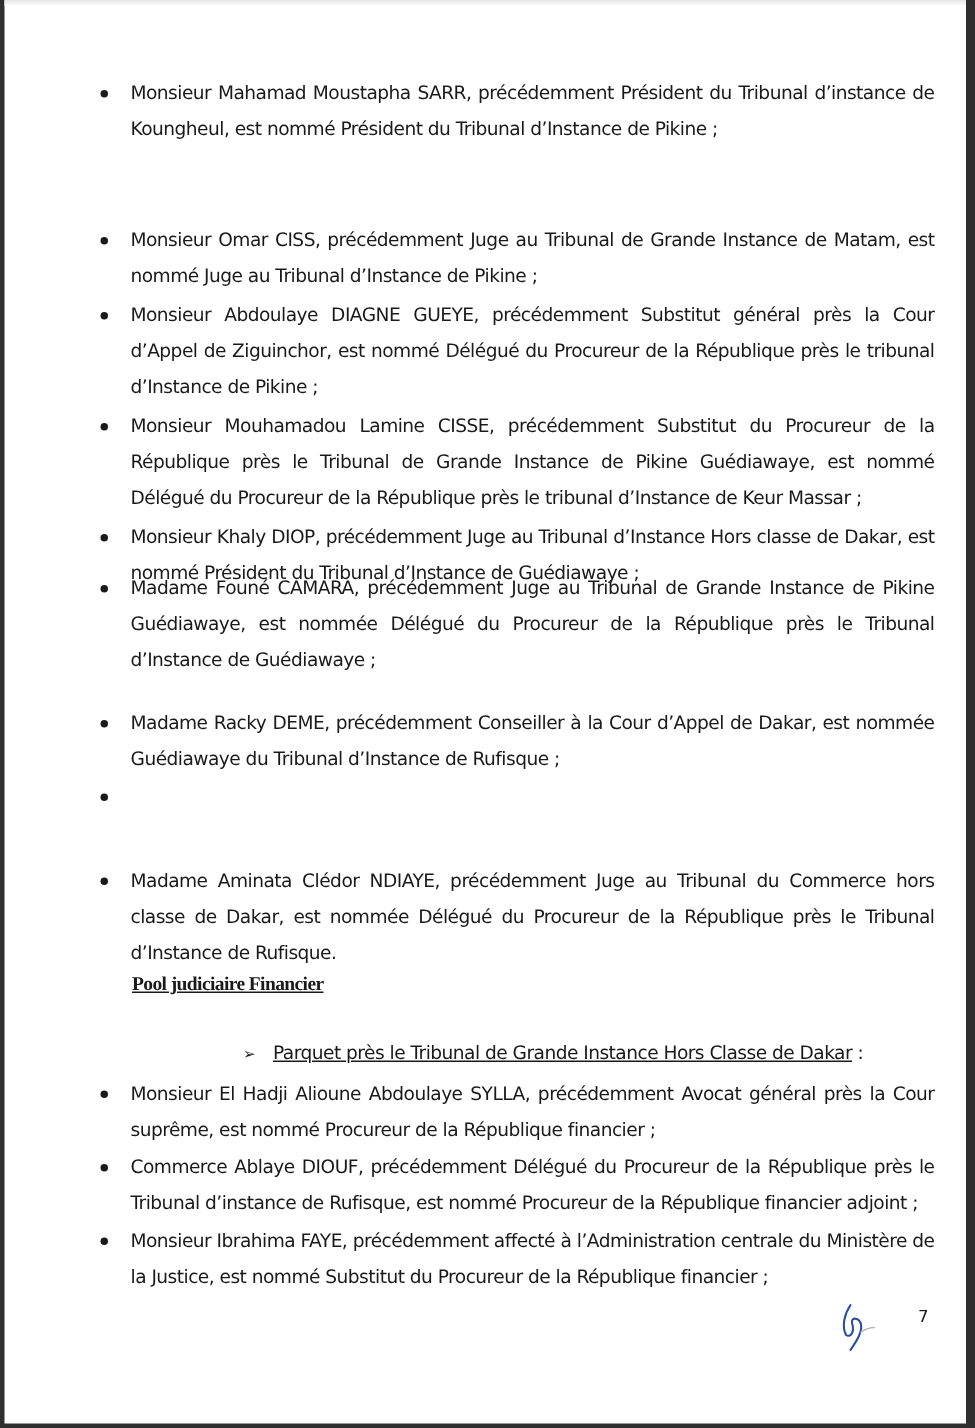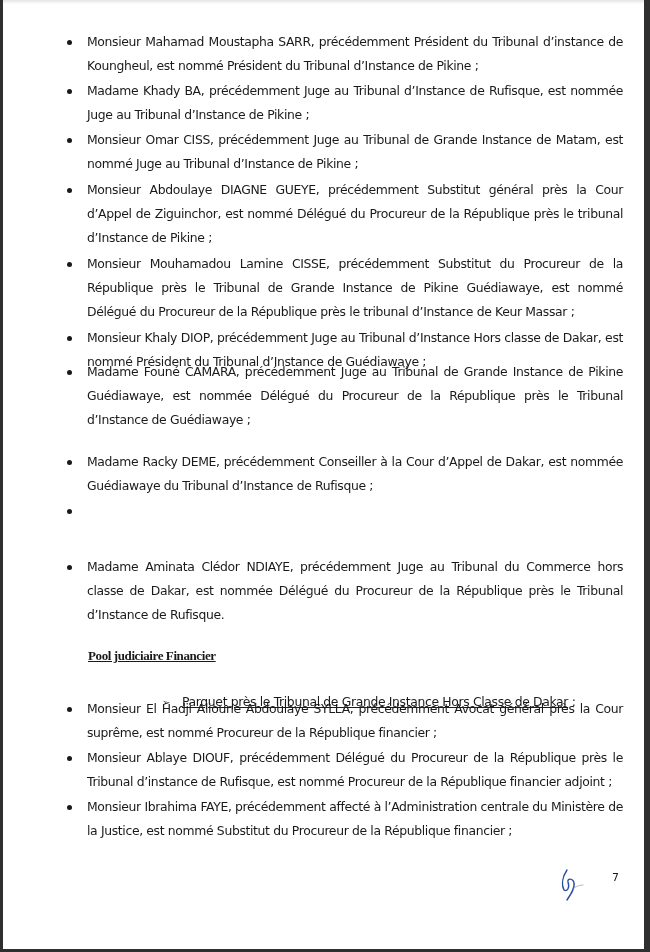--- a/index.html
+++ b/index.html
@@ -13,21 +13,21 @@
     background: #ffffff;
   }
   .top-shade {
     position: absolute; left: 0; top: 0; width: 100%; height: 4px;
     background: linear-gradient(#e4e4e4, #ffffff);
   }
   .content {
     position: absolute; left: 0; top: 0; width: 100%; height: 100%;
     color: #1a1a1a; font-size: 12.4px; letter-spacing: -0.35px;
   }
-  .item { position: absolute; left: 84px; width: 536px; line-height: 24.2px; text-align: justify; }
+  .item { position: absolute; left: 84px; width: 536px; line-height: 24.2px; text-align: justify; margin-top: 20px; }
   .bullet {
     position: absolute; left: -20px; top: 10px; width: 5px; height: 5px;
     border-radius: 50%; background: #1a1a1a;
   }
   .heading {
     position: absolute; left: 85px; top: 648px; font-weight: bold; font-size: 13px;
     text-decoration: underline; letter-spacing: -0.4px; font-family: Liberation Serif, serif;
   }
   .subheading {
     position: absolute; left: 122px; top: 694px; font-size: 12.4px; letter-spacing: -0.35px; margin-left: 37px;
@@ -40,24 +40,20 @@
 </head>
 <body>
 
 <div class="page">
   <div class="top-shade"></div>
   <div class="content">
 
     <div class="item" style="top:30px">
       <span class="bullet"></span>
       <span>Monsieur Mahamad Moustapha SARR, précédemment Président du Tribunal d’instance de Koungheul, est nommé Président du Tribunal d’Instance de Pikine ;</span>
-    </div>
-    <div class="item" style="top:79px">
-      <span class="bullet"></span>
-      <span>Madame Khady BA, précédemment Juge au Tribunal d’Instance de Rufisque, est nommée Juge au Tribunal d’Instance de Pikine ;</span>
     </div>
     <div class="item" style="top:128px">
       <span class="bullet"></span>
       <span>Monsieur Omar CISS, précédemment Juge au Tribunal de Grande Instance de Matam, est nommé Juge au Tribunal d’Instance de Pikine ;</span>
     </div>
     <div class="item" style="top:178px">
       <span class="bullet"></span>
       <span>Monsieur Abdoulaye DIAGNE GUEYE, précédemment Substitut général près la Cour d’Appel de Ziguinchor, est nommé Délégué du Procureur de la République près le tribunal d’Instance de Pikine ;</span>
     </div>
     <div class="item" style="top:252px">
@@ -89,21 +85,21 @@
     <div class="subheading">
       <span class="arrow">➢</span><span class="txt">Parquet près le Tribunal de Grande Instance Hors Classe de Dakar</span><span> :</span>
     </div>
 
     <div class="item" style="top:697px">
       <span class="bullet"></span>
       <span>Monsieur El Hadji Alioune Abdoulaye SYLLA, précédemment Avocat général près la Cour suprême, est nommé Procureur de la République financier ;</span>
     </div>
     <div class="item" style="top:746px">
       <span class="bullet"></span>
-      <span>Monsieur Ablaye DIOUF, précédemment Délégué du Procureur de la République près le Tribunal d’instance de Rufisque, est nommé Procureur de la République financier adjoint ;</span>
+      <span>Commerce Ablaye DIOUF, précédemment Délégué du Procureur de la République près le Tribunal d’instance de Rufisque, est nommé Procureur de la République financier adjoint ;</span>
     </div>
     <div class="item" style="top:795px">
       <span class="bullet"></span>
       <span>Monsieur Ibrahima FAYE, précédemment affecté à l’Administration centrale du Ministère de la Justice, est nommé Substitut du Procureur de la République financier ;</span>
     </div>
 
     <svg class="signature" width="36" height="36" viewBox="0 0 36 36">
       <path d="M10 4 C 6 10, 4 18, 7 24 C 10 26, 13 22, 11 16 C 10 12, 16 12, 17 17 C 18 22, 14 28, 10 34" fill="none" stroke="#2a4fa0" stroke-width="1.4" stroke-linecap="round"></path>
       <path d="M17 22 C 20 20, 23 19, 26 19" fill="none" stroke="#b8b8b8" stroke-width="1" stroke-linecap="round"></path>
     </svg>

